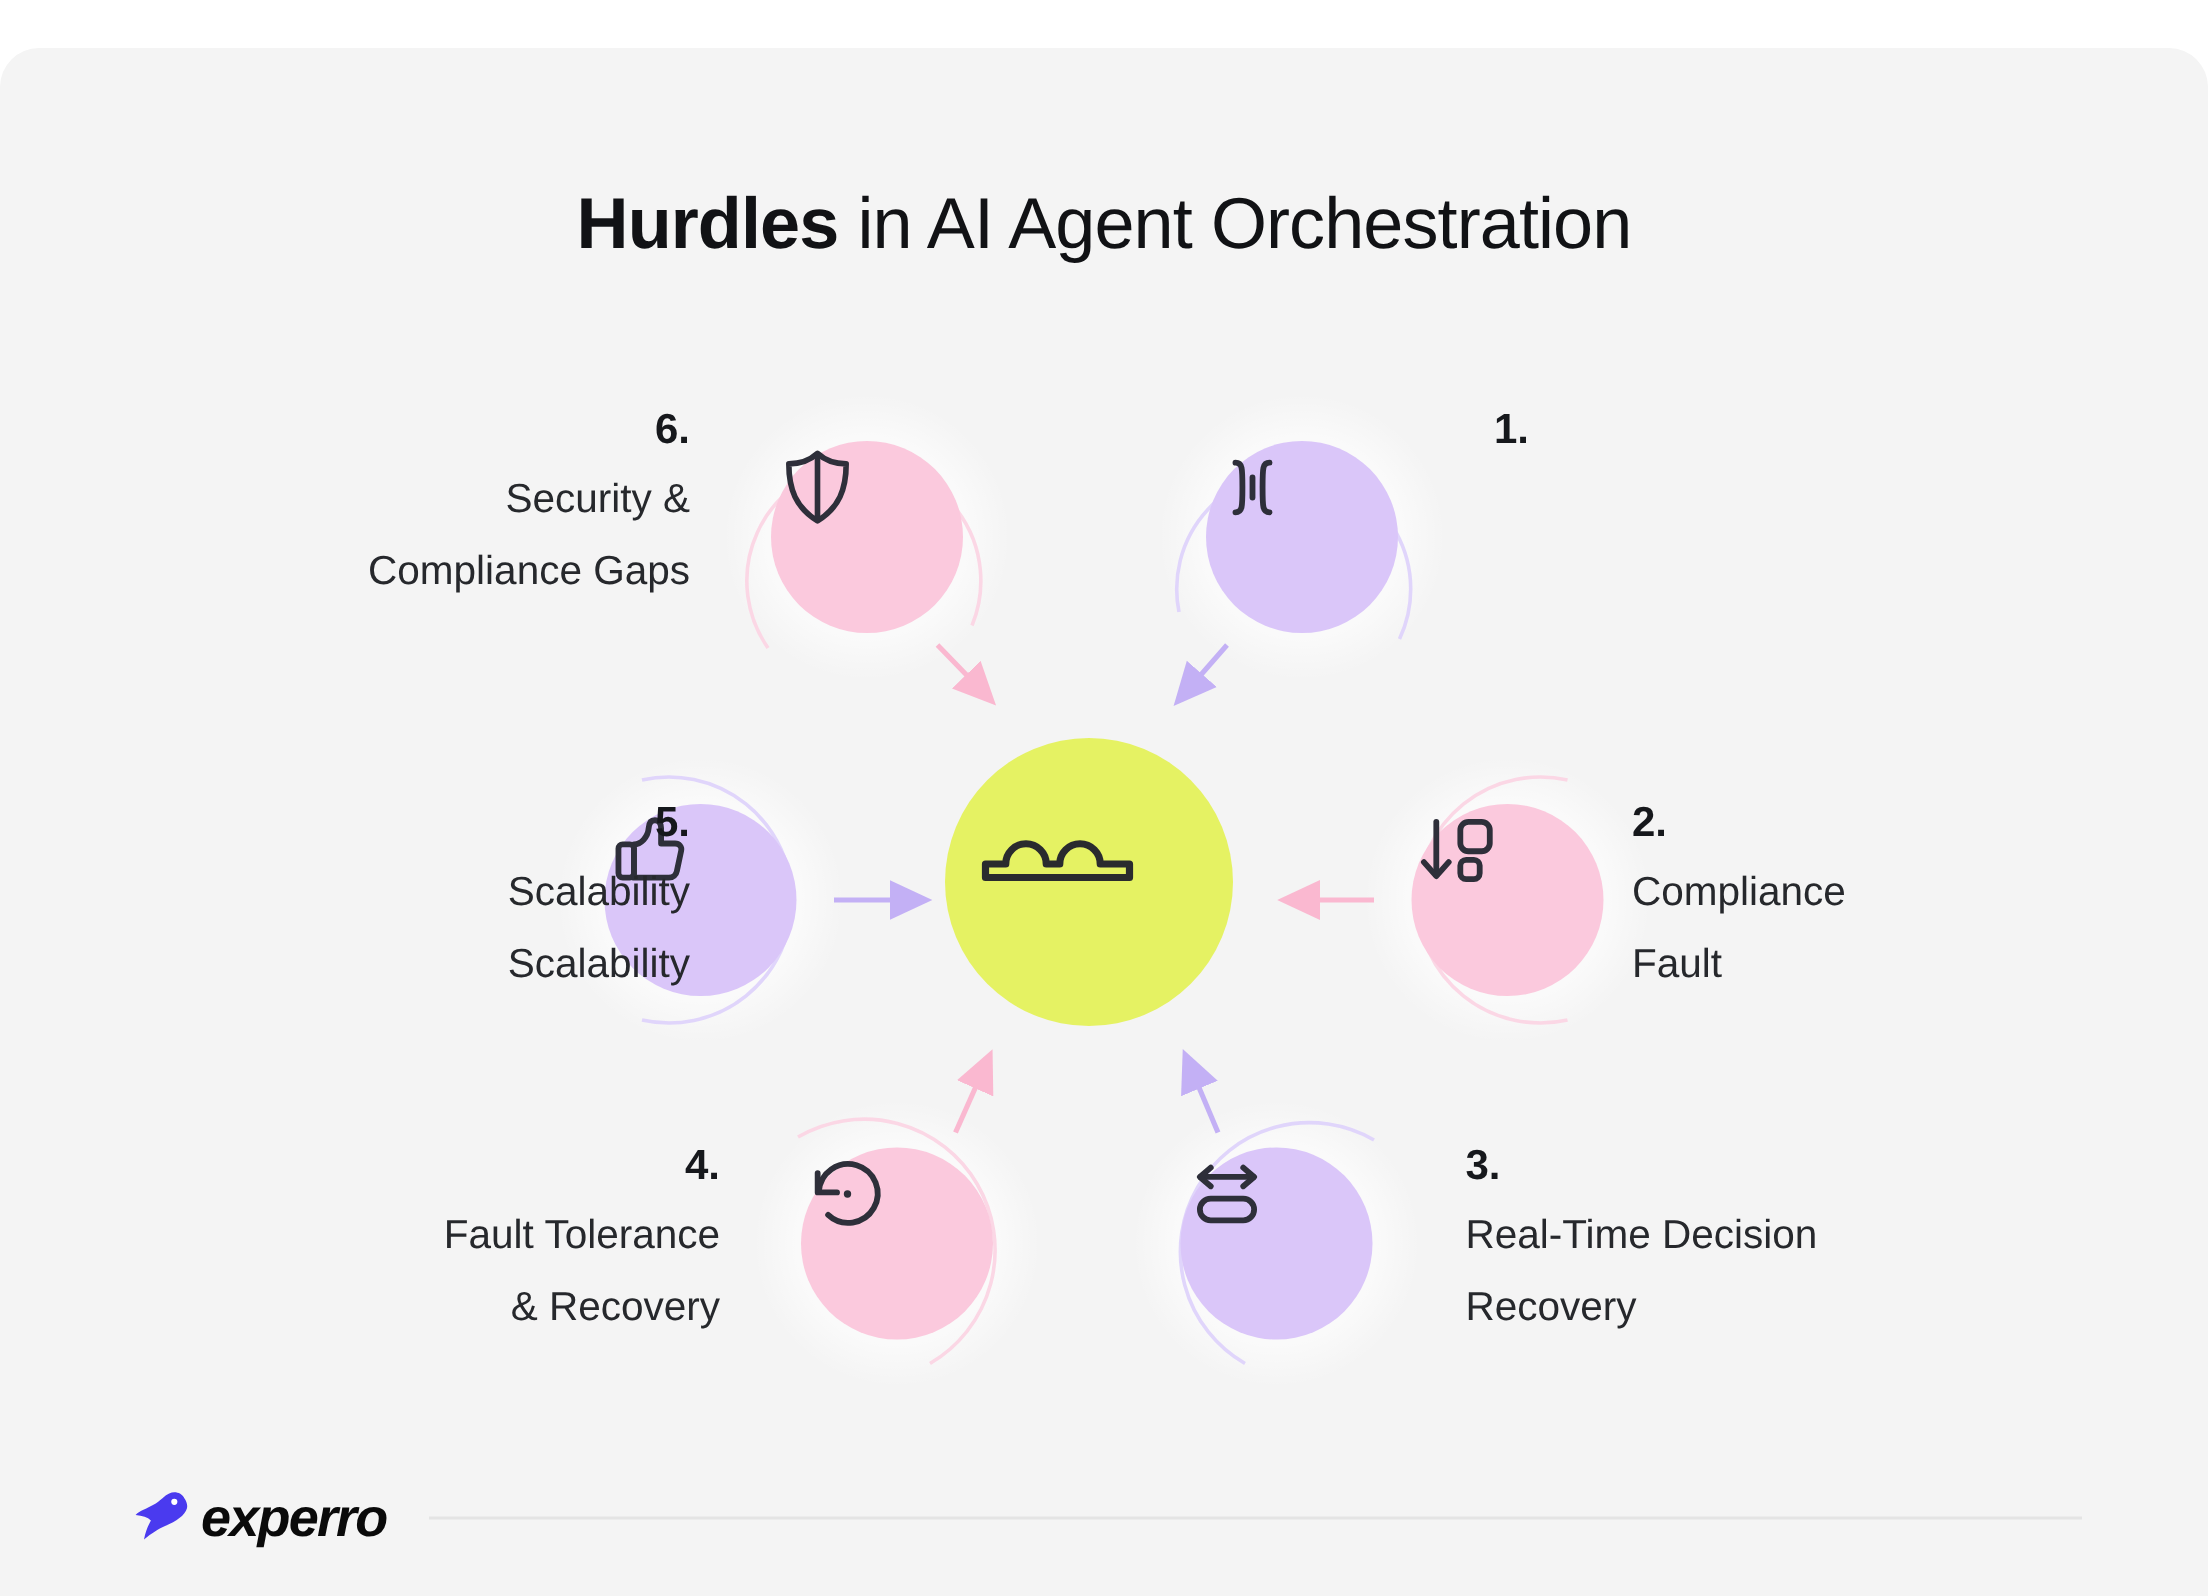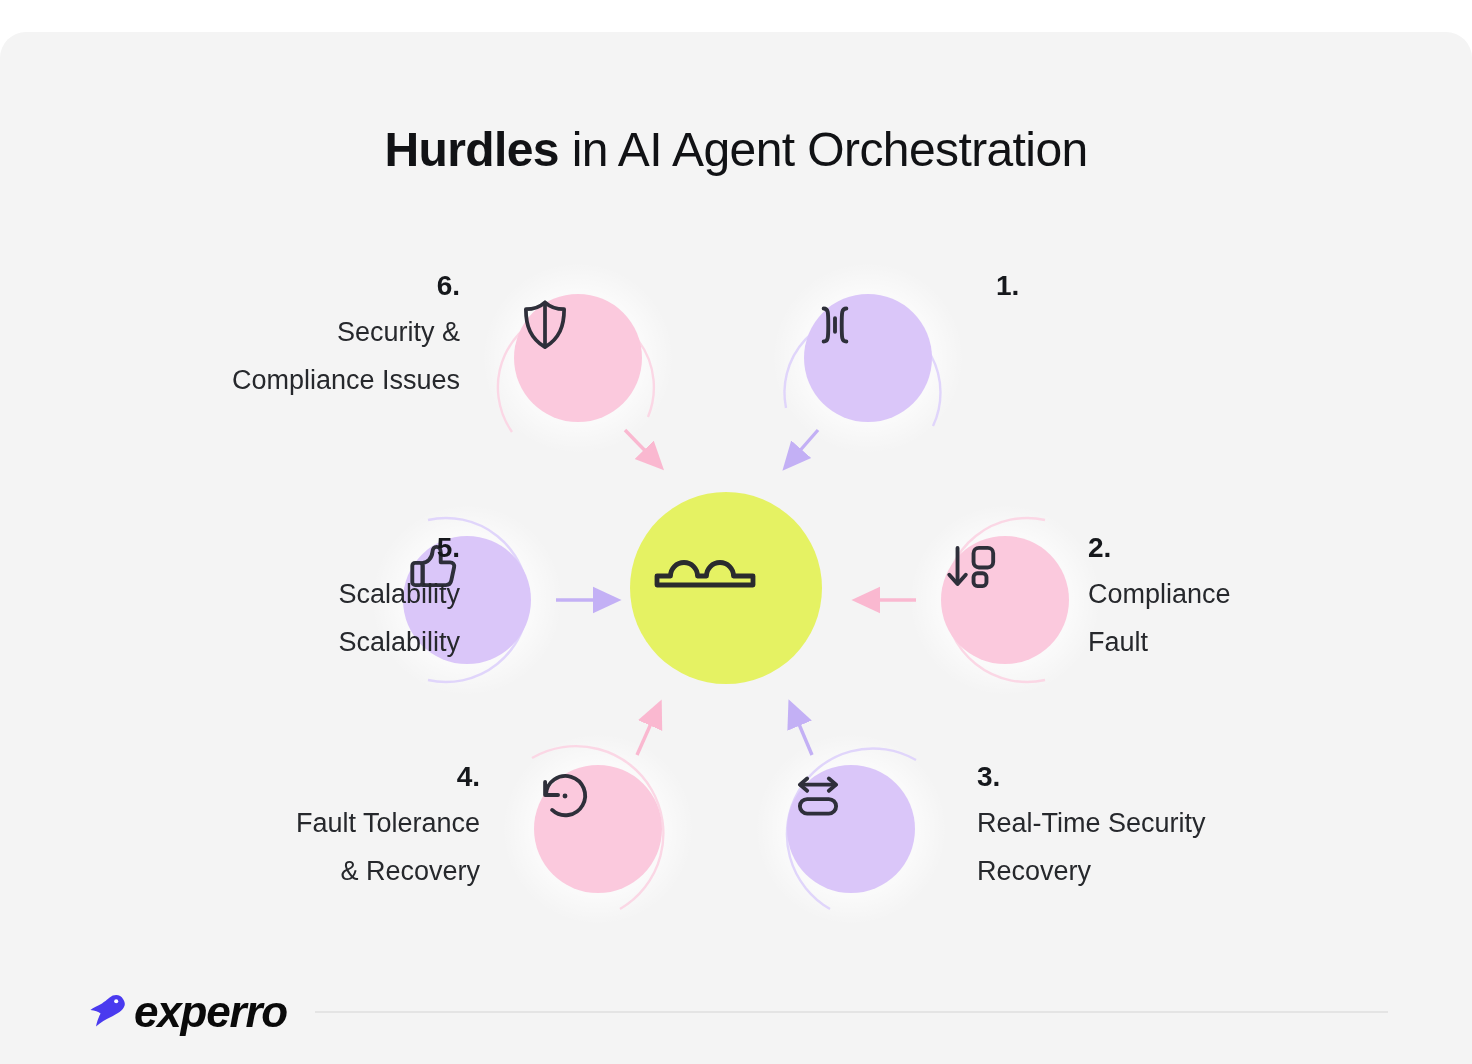--- a/index.html
+++ b/index.html
@@ -105,21 +105,21 @@
     display: flex;
     align-items: center;
   }
   #logo {
     display: flex;
     align-items: center;
     flex: 0 0 auto;
   }
   #logo-mark { display: block; }
   #logo-text {
-    font-size: 44px;
+    font-size: 36px;
     font-weight: 700;
     font-style: italic;
     color: #0a0a0a;
     letter-spacing: -1.2px;
     margin-left: 2px;
   }
   #footer-rule {
     flex: 1 1 auto;
     height: 2px;
     background: #e4e4e4;
@@ -201,21 +201,21 @@
 
     <div class="node node-pink node-icon" style="left:514px; top:262px;">
       <svg class="glyph" width="62" height="62" viewBox="0 0 24 24">
         <path d="M12 3.2 C9.6 5.4 7.1 5.9 4.6 5.9 C4.6 12.4 6.4 17.2 12 20.6 C17.6 17.2 19.4 12.4 19.4 5.9 C16.9 5.9 14.4 5.4 12 3.2 Z" fill="none" stroke="#2e2f3a" stroke-width="1.45" stroke-linejoin="round"></path>
         <path d="M12 3.6 L12 20.2" stroke="#2e2f3a" stroke-width="1.45" stroke-linecap="round"></path>
       </svg>
     </div>
     <div class="label left" style="left:180px; top:232px; width:280px;">
       <span class="num">6.</span>
       <span>Security &amp;</span><br>
-      <span>Compliance Issues</span>
+      <span>Compliance Gaps</span>
     </div>
 
     <div class="node node-purple node-icon" style="left:804px; top:262px;">
       <svg class="glyph" width="62" height="62" viewBox="0 0 24 24">
         <path d="M7.6 5.6 C9.4 5.6 9.4 7.0 9.4 12 C9.4 17 9.4 18.4 7.6 18.4" fill="none" stroke="#2e2f3a" stroke-width="1.5" stroke-linecap="round" stroke-linejoin="round"></path>
         <path d="M16.4 5.6 C14.6 5.6 14.6 7.0 14.6 12 C14.6 17 14.6 18.4 16.4 18.4" fill="none" stroke="#2e2f3a" stroke-width="1.5" stroke-linecap="round" stroke-linejoin="round"></path>
         <path d="M12 9.4 L12 14.6" stroke="#2e2f3a" stroke-width="1.5" stroke-linecap="round"></path>
       </svg>
     </div>
     <div class="label right" style="left:996px; top:232px; width:330px;">
@@ -240,21 +240,21 @@
     <div class="node node-purple node-icon" style="left:787px; top:733px;">
       <svg class="glyph" width="62" height="62" viewBox="0 0 24 24">
         <path d="M5.2 7.6 L18.8 7.6" stroke="#2e2f3a" stroke-width="1.5" stroke-linecap="round"></path>
         <path d="M7.8 5.2 L5.0 7.6 L7.8 10.0" fill="none" stroke="#2e2f3a" stroke-width="1.5" stroke-linecap="round" stroke-linejoin="round"></path>
         <path d="M16.2 5.2 L19.0 7.6 L16.2 10.0" fill="none" stroke="#2e2f3a" stroke-width="1.5" stroke-linecap="round" stroke-linejoin="round"></path>
         <rect x="5.0" y="13.2" width="14.0" height="5.6" rx="2.8" fill="none" stroke="#2e2f3a" stroke-width="1.5"></rect>
       </svg>
     </div>
     <div class="label right" style="left:977px; top:723px; width:330px;">
       <span class="num">3.</span>
-      <span>Real-Time Security</span><br>
+      <span>Real-Time Decision</span><br>
       <span>Recovery</span>
     </div>
 
     <div class="node node-pink node-icon" style="left:534px; top:733px;">
       <svg class="glyph" width="62" height="62" viewBox="0 0 24 24">
         <path d="M4.6 11.4 A7.6 7.6 0 1 1 7.0 17.4" fill="none" stroke="#2e2f3a" stroke-width="1.5" stroke-linecap="round"></path>
         <path d="M4.3 6.6 L4.3 11.6 L9.3 11.6" fill="none" stroke="#2e2f3a" stroke-width="1.5" stroke-linecap="round" stroke-linejoin="round"></path>
         <circle cx="12" cy="12" r="0.95" fill="#2e2f3a"></circle>
       </svg>
     </div>

